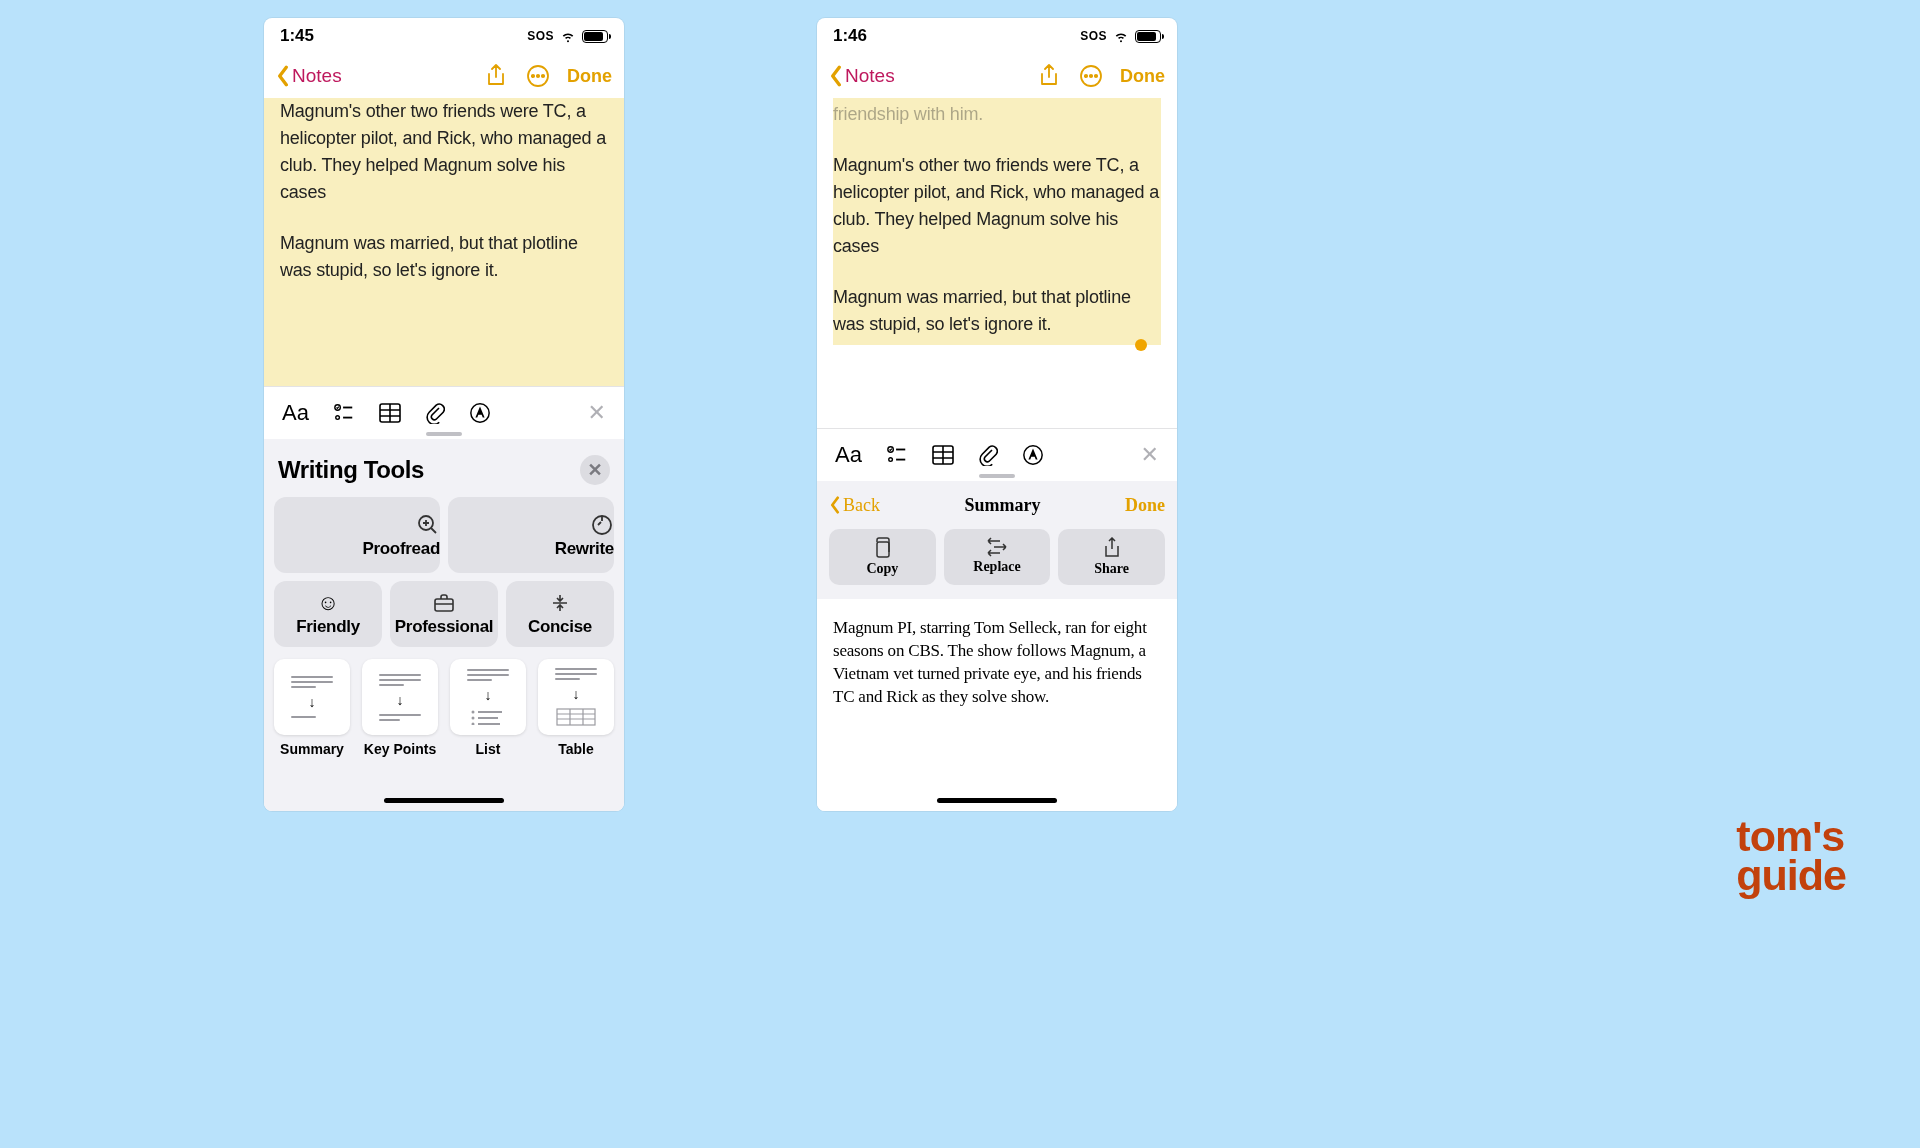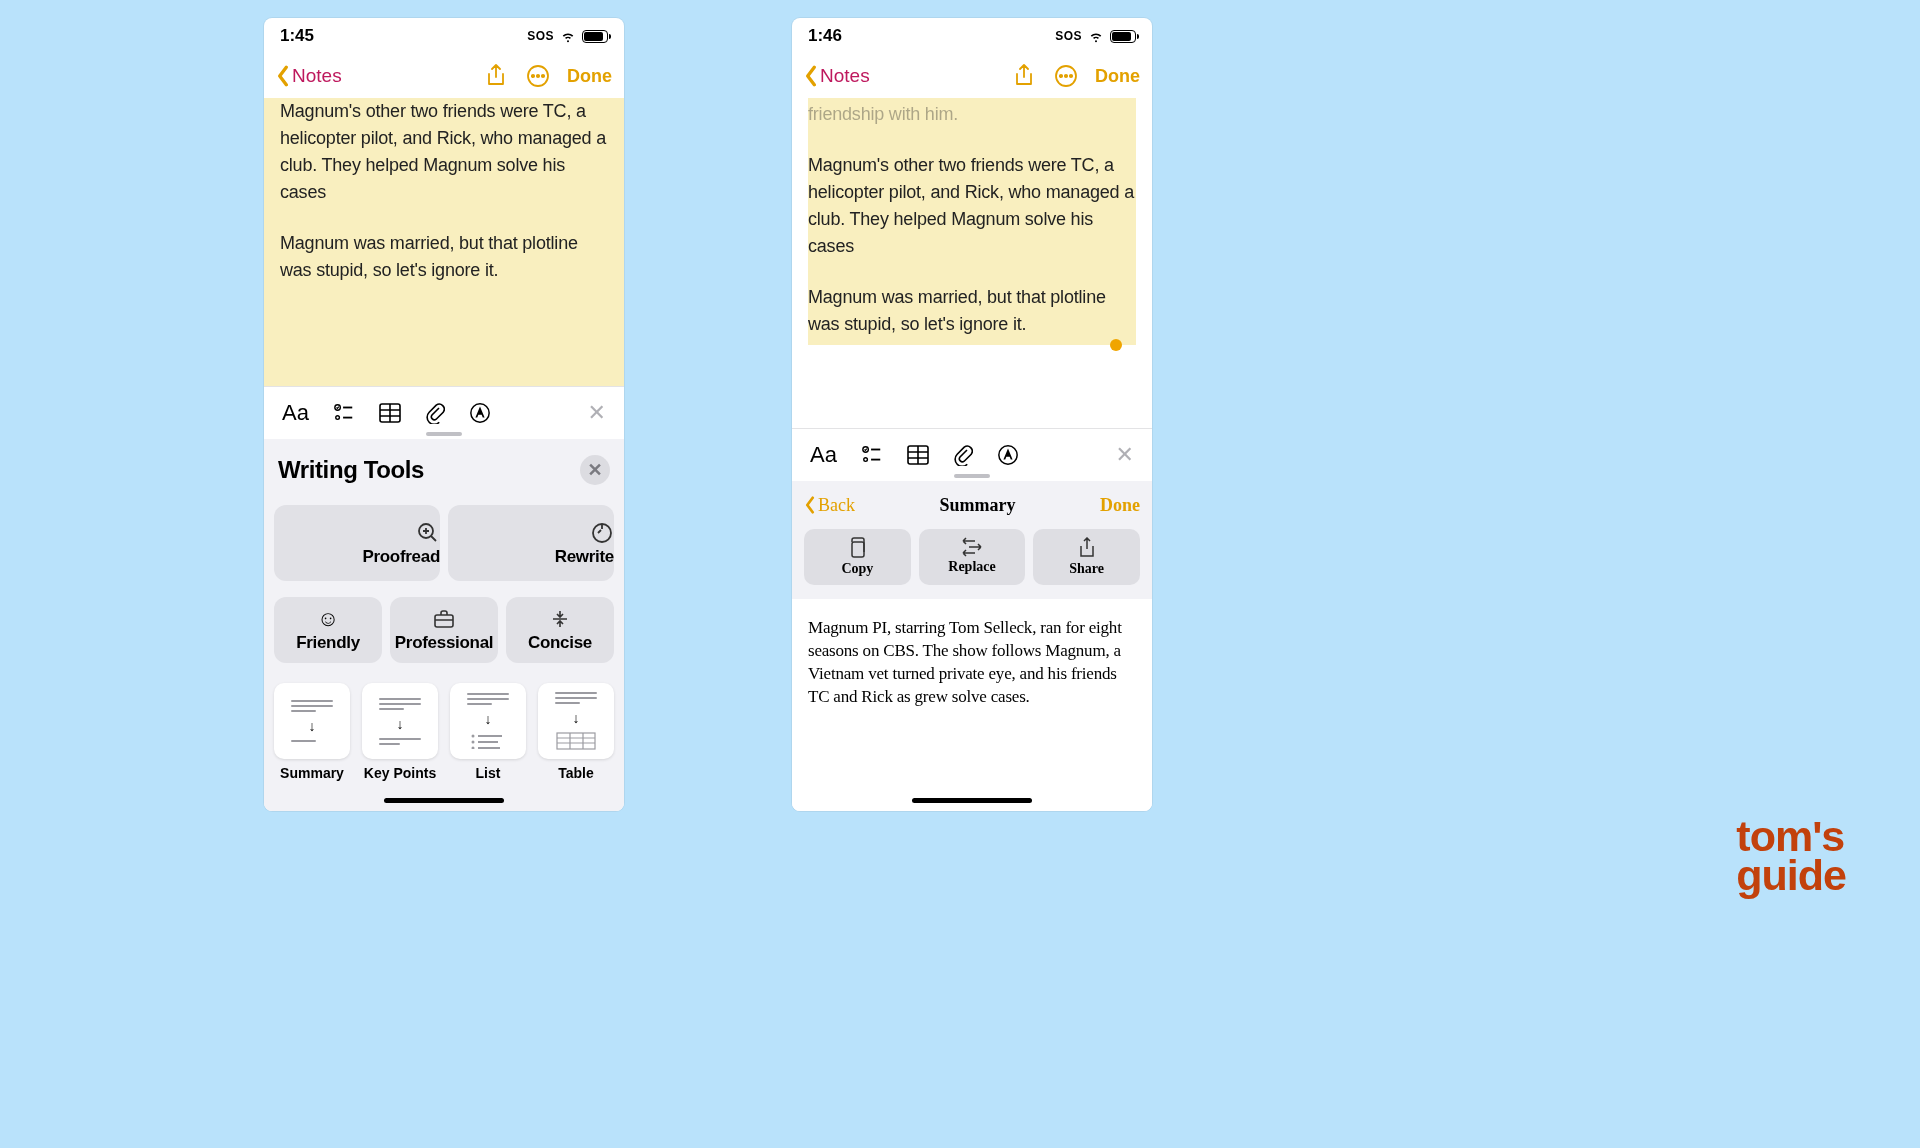--- a/index.html
+++ b/index.html
@@ -1,19 +1,19 @@
 <!DOCTYPE html>
 <html><head>
 <meta charset="utf-8">
 <style>
   html,body{margin:0;padding:0;background:#b9e2fb;font-family:-apple-system,BlinkMacSystemFont,"Helvetica Neue",Arial,sans-serif;-webkit-font-smoothing:antialiased;}
   .stage{width:1920px;height:924px;position:relative;overflow:hidden;}
   .phone{position:absolute;top:18px;width:360px;height:793px;background:#fff;border-radius:8px;box-shadow:0 0 0 1px rgba(0,0,0,0.05);overflow:hidden;}
   #phone-a{left:264px;}
-  #phone-b{left:792px;}
+  #phone-b{left:817px;}
   .watermark{position:absolute;right:74px;bottom:28px;font-weight:800;color:#c2410c;font-size:43px;line-height:0.92;letter-spacing:-1px;}
   .watermark .line2{display:block;}
 
   
   .status{display:flex;justify-content:space-between;align-items:center;height:36px;padding:0 16px;}
   .status .time{font-weight:700;font-size:17px;}
   .status .right{display:flex;align-items:center;gap:6px;}
   .sos{font-size:12px;font-weight:600;letter-spacing:0.5px;}
   .wifi{width:16px;height:16px;}
   .battery{width:26px;height:13px;border:1.5px solid #000;border-radius:4px;position:relative;padding:1px;box-sizing:border-box;}
@@ -40,21 +40,21 @@
 
   
   .strip{height:52px;border-top:1px solid #e3e3e5;display:flex;align-items:center;gap:24px;padding:0 18px;background:#fff;position:relative;}
   .strip .s-icon{font-size:22px;}
   .strip .s-icon svg{display:block;}
   .strip .grow{flex:1;}
   .strip .close-x{color:#b0b0b5;}
   .grip{position:absolute;left:50%;transform:translateX(-50%);bottom:3px;width:36px;height:4px;border-radius:3px;background:#c0c0c5;}
 
   
-  .wt{background:#f2f2f6;flex:1;display:flex;flex-direction:column;padding:10px 10px 0 10px;gap:8px;}
+  .wt{background:#f2f2f6;flex:1;display:flex;flex-direction:column;padding:10px 10px 0 10px;}
   .wt-head{display:flex;align-items:center;justify-content:space-between;padding:6px 4px 12px 4px;}
   .wt-title{font-size:24px;font-weight:800;letter-spacing:-0.4px;}
   .wt-close{width:30px;height:30px;border-radius:50%;background:#dcdce1;display:flex;align-items:center;justify-content:center;color:#7a7a80;font-size:18px;font-weight:700;}
 
   .wt-row{display:flex;gap:8px;margin-bottom:8px;}
   .wt-btn{flex:1;background:#e1e1e6;border-radius:12px;display:flex;flex-direction:column;align-items:center;justify-content:center;padding:8px 0 10px;}
   .wt-btn .ico{font-size:22px;height:28px;display:flex;align-items:center;}
   .wt-btn .lbl{font-size:17px;font-weight:600;letter-spacing:-0.3px;}
   .wt-row.big .wt-btn{padding:14px 0 14px;align-items:flex-end;}
 
@@ -391,21 +391,21 @@
           <div class="lbl">Replace</div>
         </div>
         <div class="sum-act">
           <svg width="18" height="22" viewBox="0 0 18 22" fill="none" stroke="#333" stroke-width="1.5">
                 <path d="M9 1v11M6 4l3-3 3 3M3 9v10h12V9"></path>
               </svg>
           <div class="lbl">Share</div>
         </div>
       </div>
       <div class="sum-body">
-        <div>Magnum PI, starring Tom Selleck, ran for eight seasons on CBS. The show follows Magnum, a Vietnam vet turned private eye, and his friends TC and Rick as grew solve cases.</div>
+        <div>Magnum PI, starring Tom Selleck, ran for eight seasons on CBS. The show follows Magnum, a Vietnam vet turned private eye, and his friends TC and Rick as they solve show.</div>
       </div>
     </div>
   </div>
   <div class="home-ind"></div>
 </div>
 
 <div class="watermark">
   <span>tom's</span><span class="line2">guide</span>
 </div>
 

